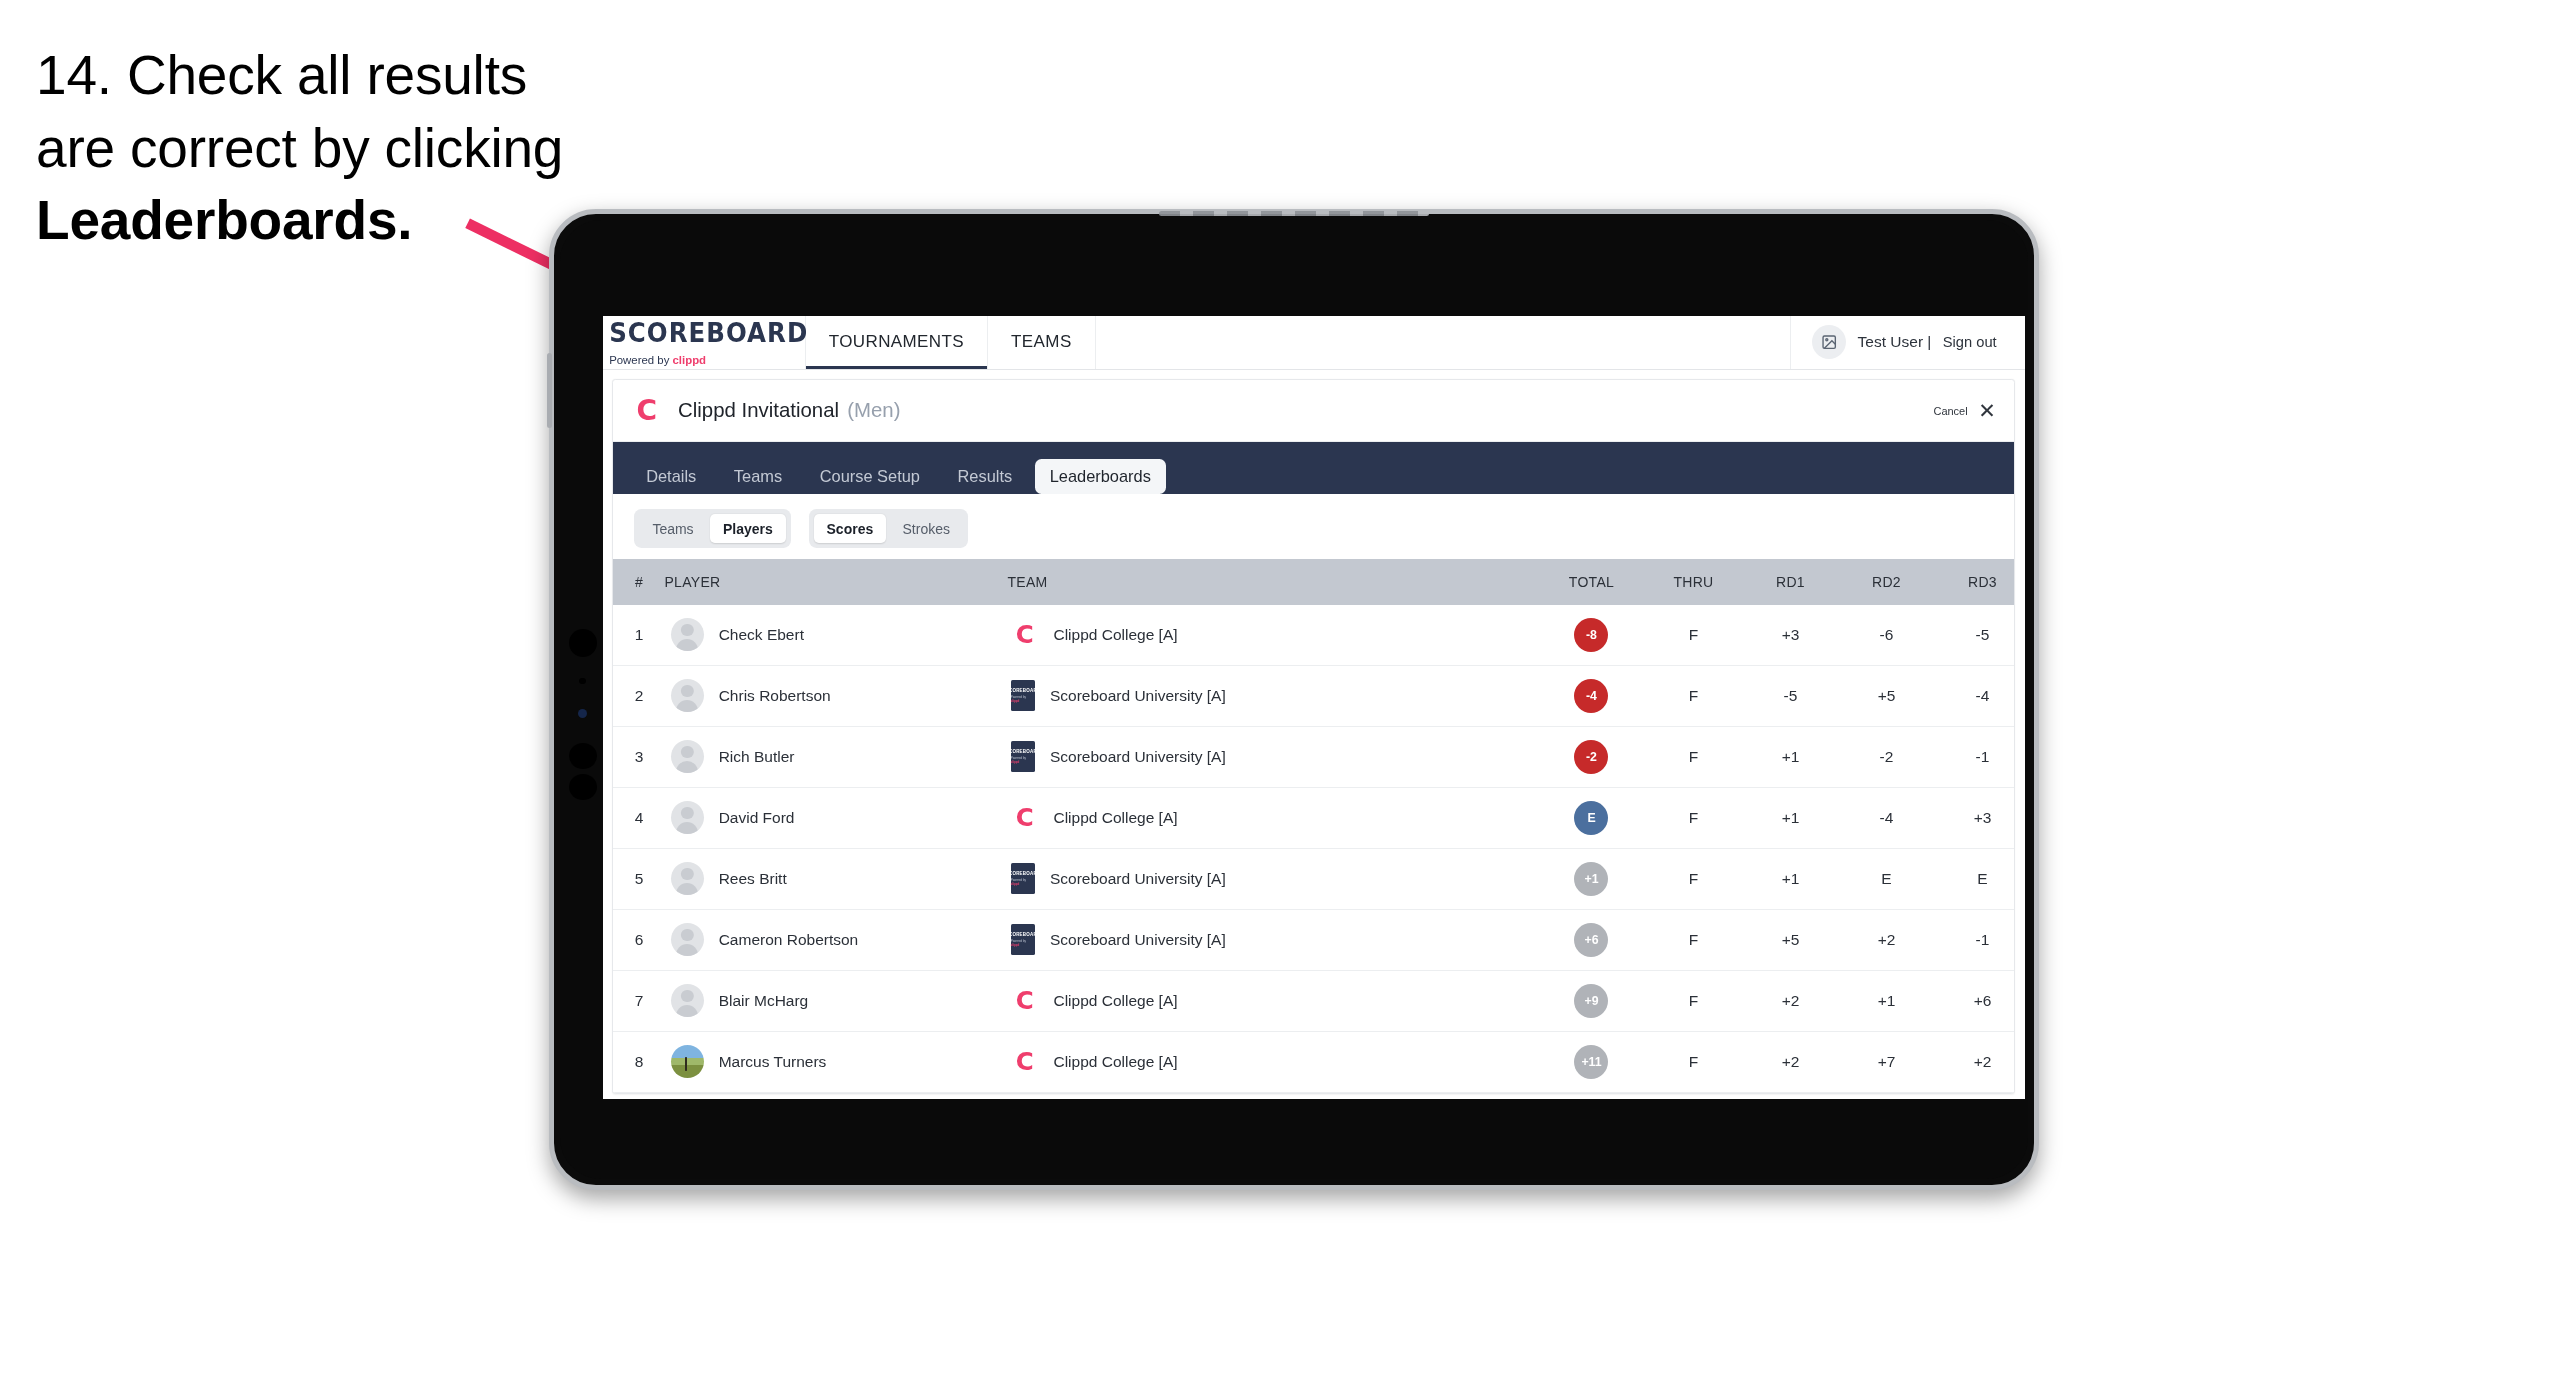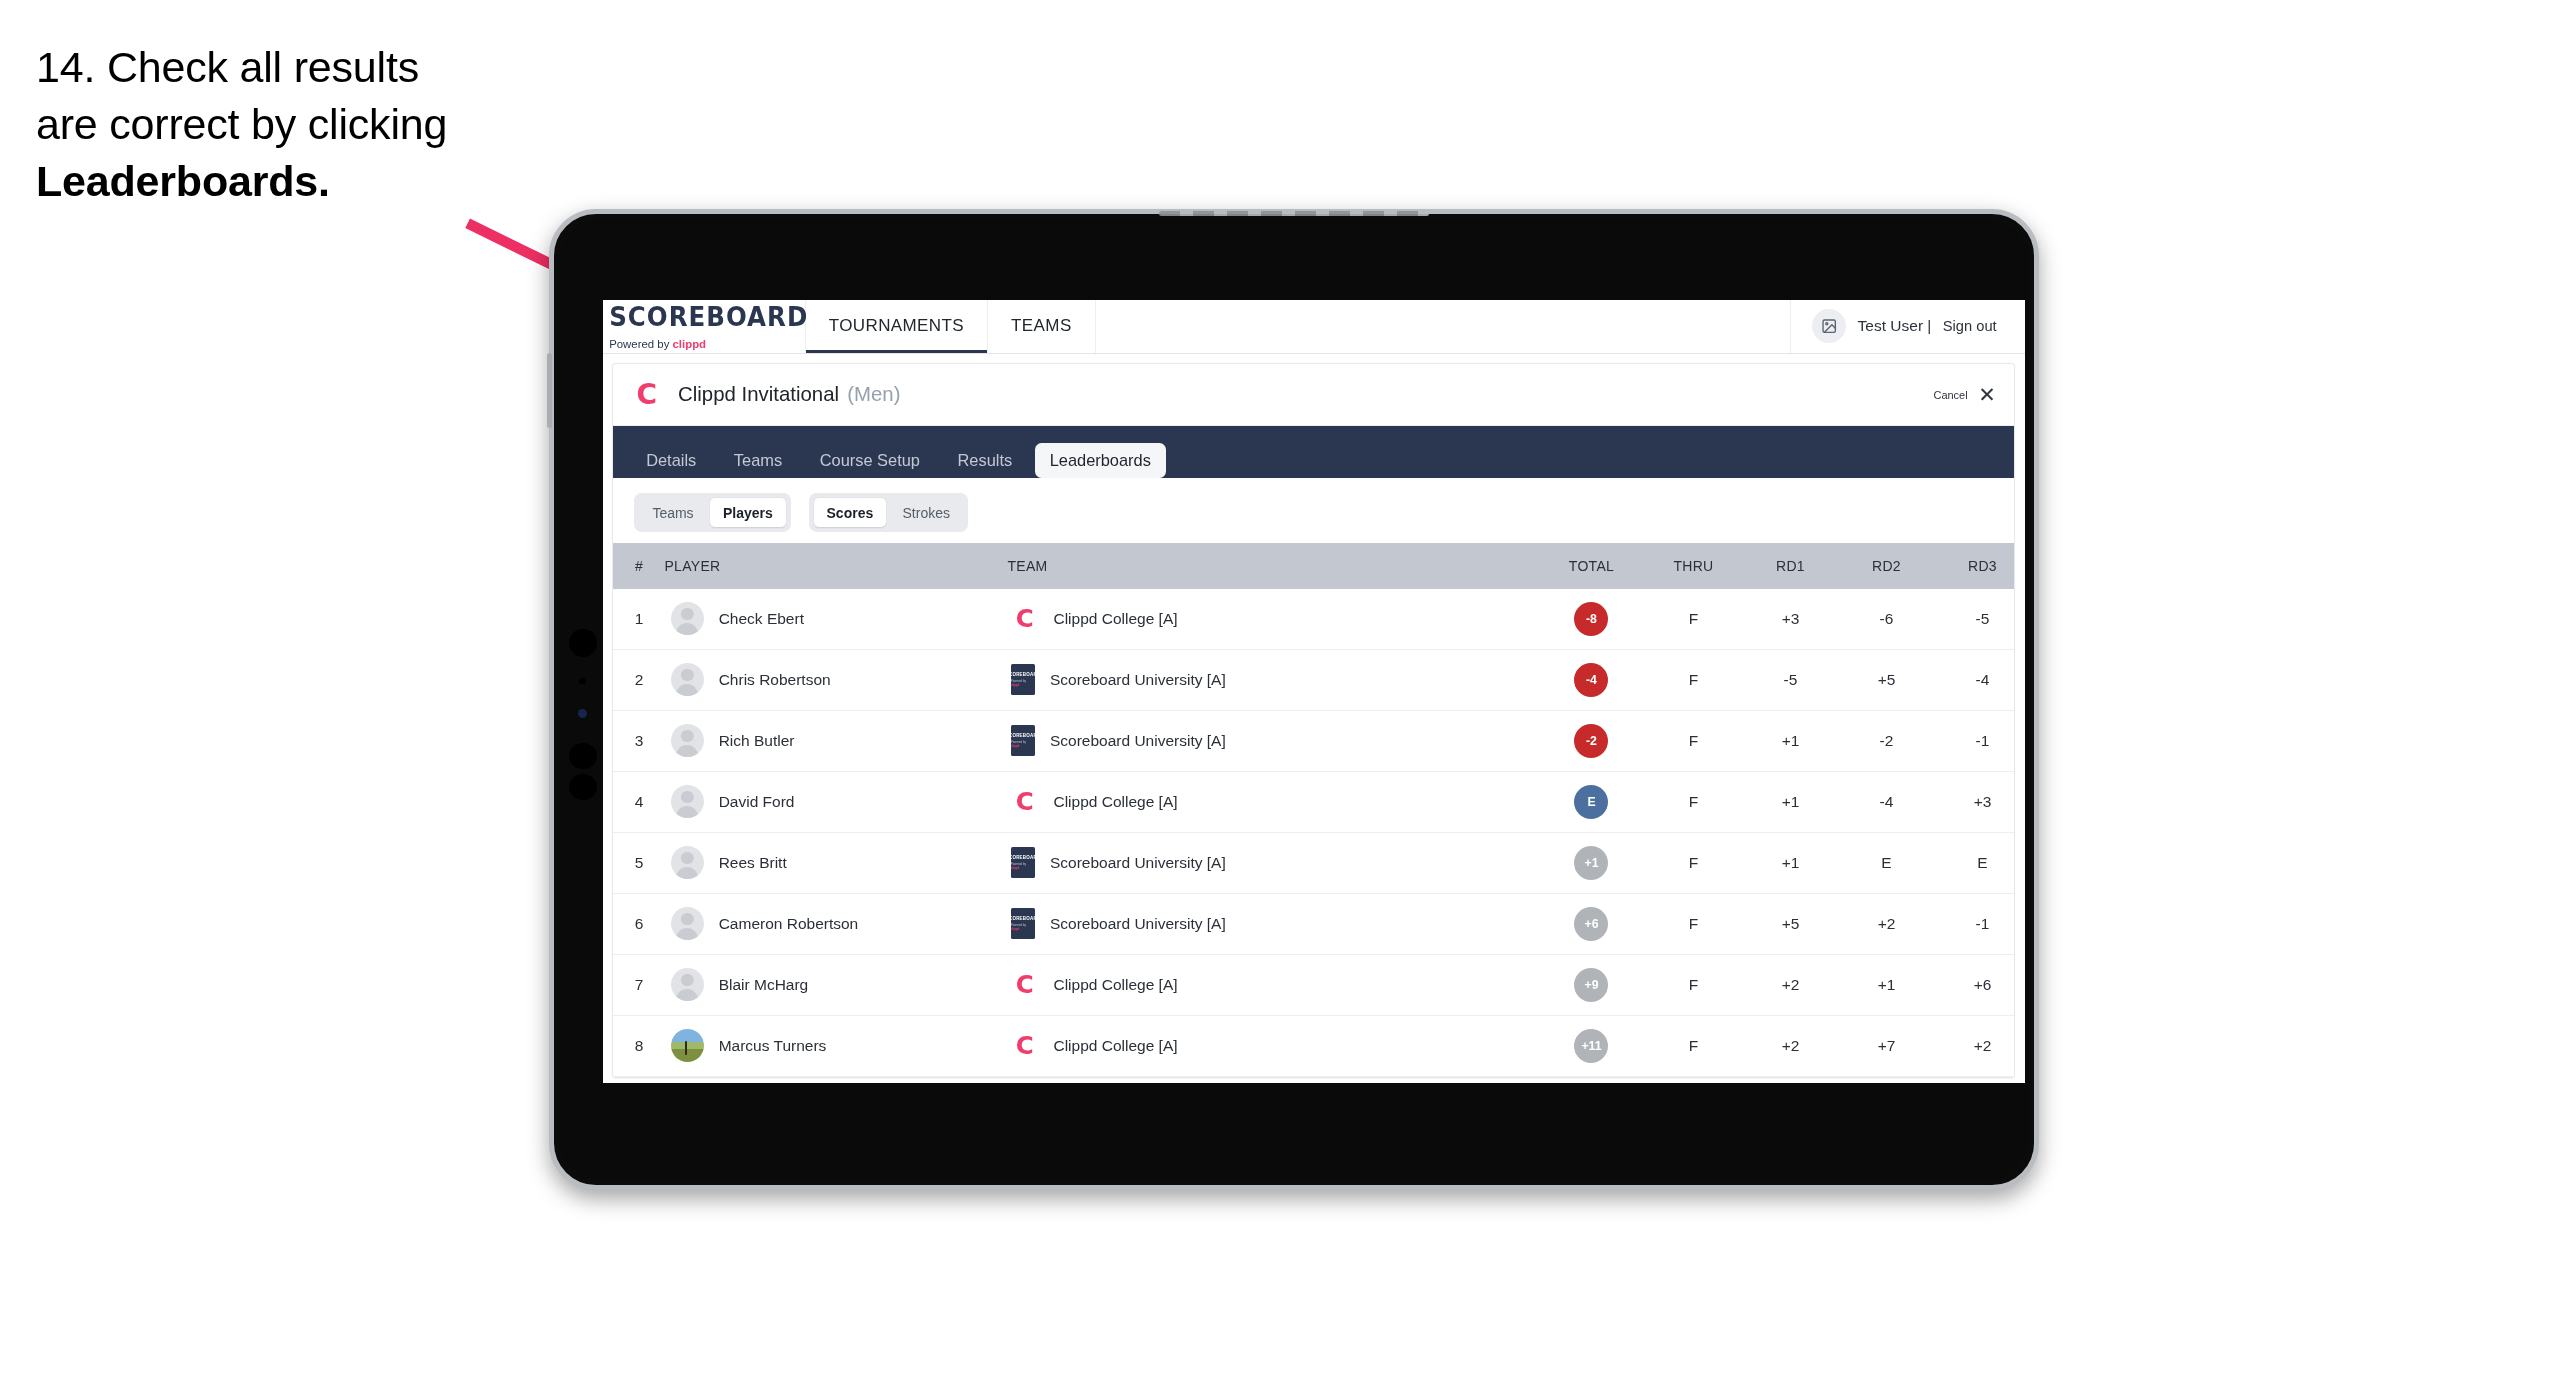--- a/index.html
+++ b/index.html
@@ -8,21 +8,21 @@
     background: #ffffff;
     font-family: "Liberation Sans", sans-serif;
     overflow: hidden;
   }
   #root { position: relative; width: 2576px; height: 1386px; }
 
   
   .caption {
     position: absolute; left: 36px; top: 39px;
     width: 621px;
-    font-size: 43px; line-height: 1.32;
+    font-size: 55px; line-height: 1.32;
     color: #000; letter-spacing: -0.2px;
   }
   .caption .bold { font-weight: bold; }
 
   
   .arrow-svg { position: absolute; left: 0; top: 0; width: 2576px; height: 1386px; pointer-events: none; }
 
   
   .tablet {
     position: absolute; left: 549px; top: 209px;
@@ -45,21 +45,21 @@
   }
   .side-btn {
     position: absolute; left: -7.4px; width: 4.9px;
     background: #a9acb1; border-radius: 2.5px;
   }
   .sensor { position: absolute; border-radius: 50%; background: #000; }
   .sensor.blue { background: #15264a; }
 
   
   .screen {
-    position: absolute; left: 43px; top: 80px;
+    position: absolute; left: 43px; top: 96px;
     width: 1422px; height: 783px;
     background: #ffffff;
     overflow: hidden;
   }
 
   
   .navbar {
     position: relative; height: 54px; background: #fff;
     border-bottom: 0.8px solid #e3e5e8;
     display: flex; align-items: stretch;

